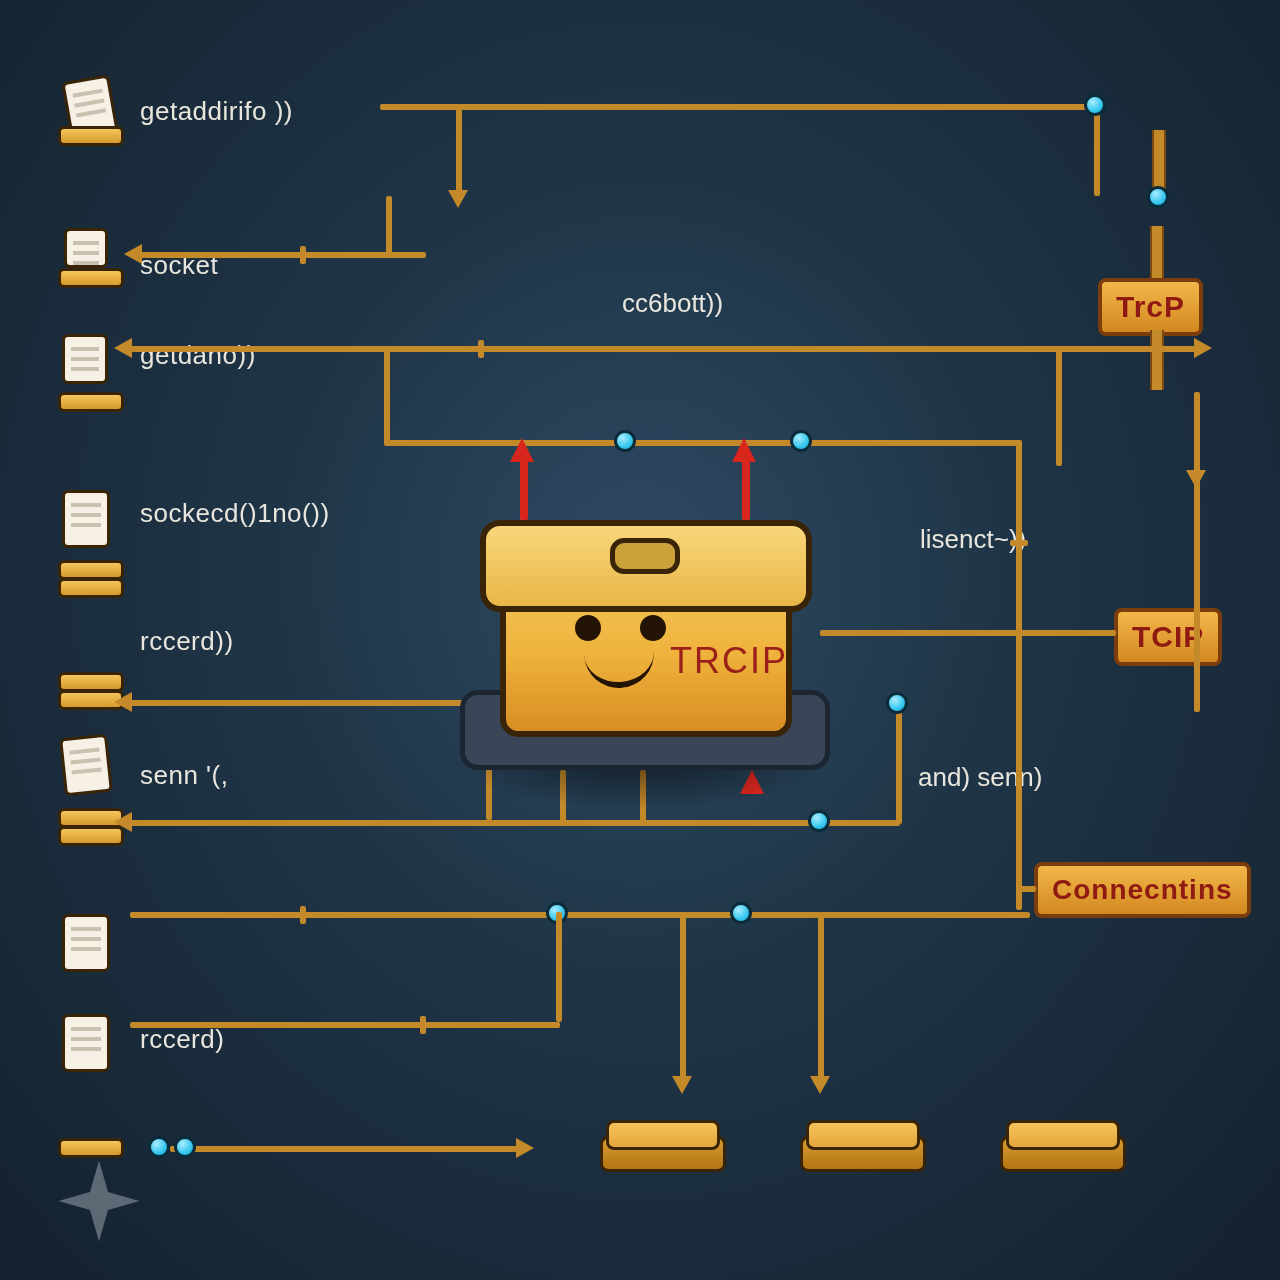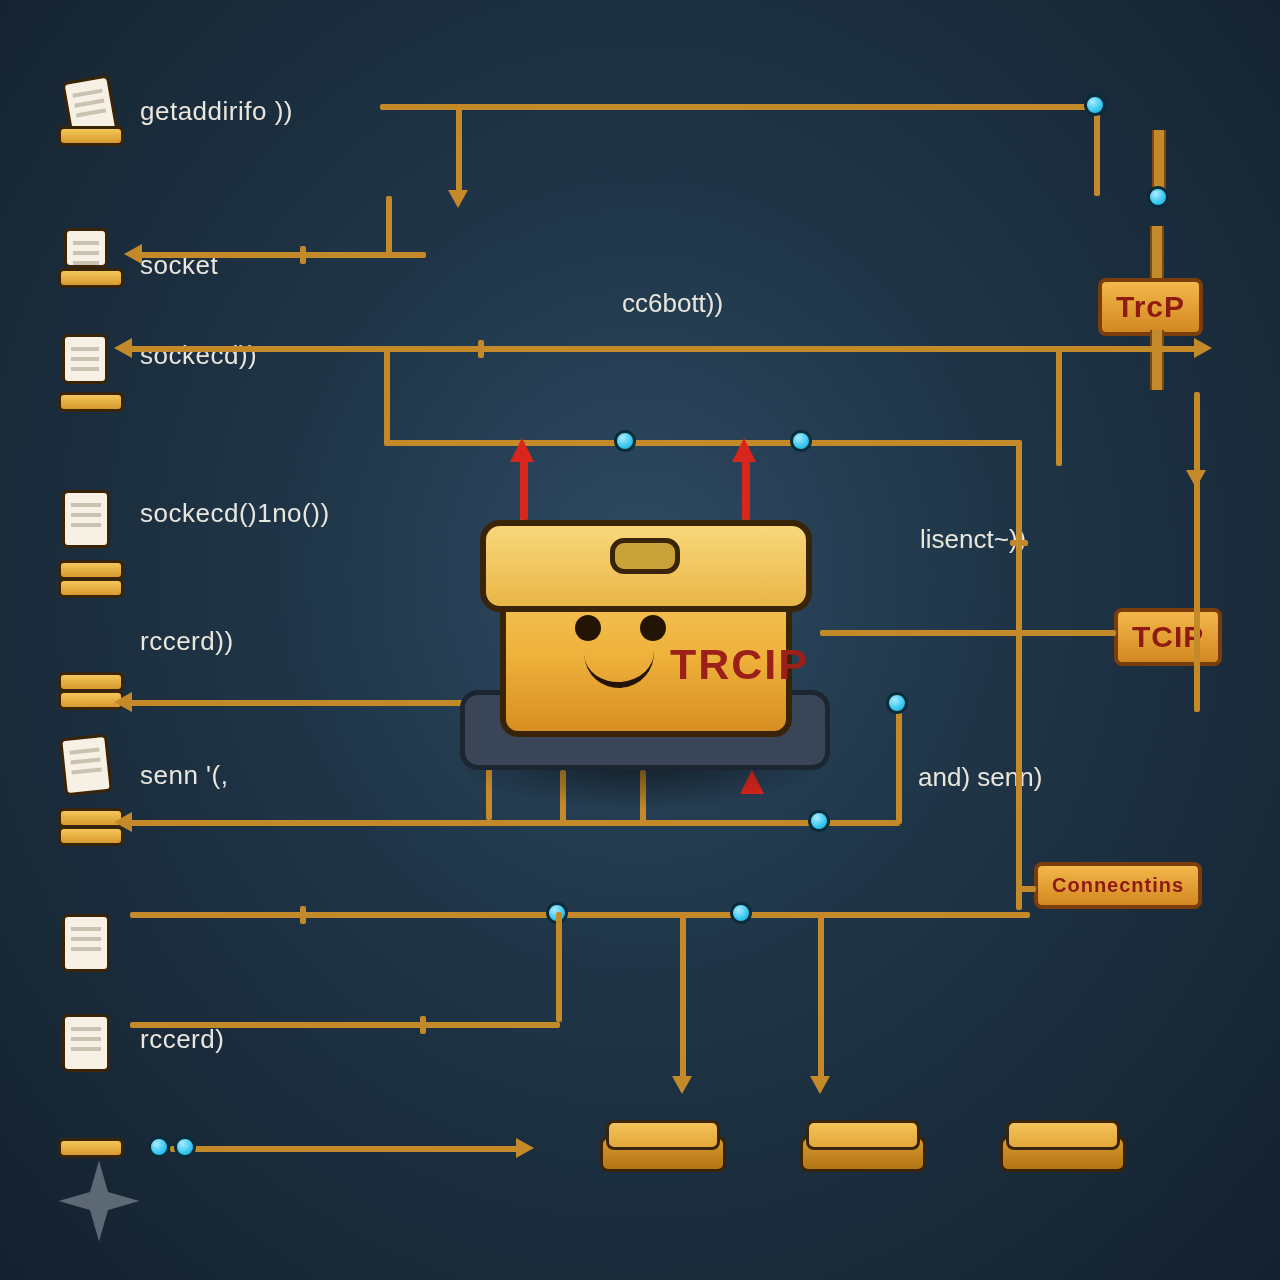--- a/index.html
+++ b/index.html
@@ -61,21 +61,21 @@
     background:linear-gradient(#f5c95f 0%,#efb23c 55%,#d88e22 100%);
     border:6px solid #3a2408;}
   .boxLid{position:absolute;left:0;top:0;width:320px;height:80px;border-radius:20px;
     background:linear-gradient(#f8d77a,#e9b647);border:6px solid #3a2408;}
   .lidSlot{position:absolute;left:130px;top:18px;width:60px;height:26px;border-radius:14px;
     background:#caa23a;border:5px solid #3a2408;}
   .eye{position:absolute;top:95px;width:26px;height:26px;border-radius:50%;background:#241405;}
   .eyeL{left:95px;} .eyeR{left:160px;}
   .smile{position:absolute;left:105px;top:128px;width:70px;height:34px;border:6px solid #241405;
     border-top:none;border-left:none;border-right:none;border-radius:0 0 60px 60px;transform:rotate(-4deg);}
-  .boxBrand{position:absolute;left:190px;top:120px;font-size:43px;font-weight:700;color:#9a2019;letter-spacing:2px;}
+  .boxBrand{position:absolute;left:190px;top:120px;font-size:36px;font-weight:400;color:#9a2019;letter-spacing:2px;}
 
   
   .spark{position:absolute;left:54px;bottom:34px;width:90px;height:90px;opacity:.35;}
   .spark svg{width:100%;height:100%;}
 
   .lblR{position:absolute;color:#e9e6de;font-size:26px;white-space:nowrap;}
 </style>
 </head>
 <body>
 <div class="stage">
@@ -88,21 +88,21 @@
 
 <div class="iconSlot" style="top:238px">
   <div class="slab" style="top:30px"></div>
   <div class="pageIcon" style="left:6px;top:-10px;width:38px;height:34px"></div>
 </div>
 <div class="iconLabel" style="top:250px">socket</div>
 
 <div class="iconSlot" style="top:330px">
   <div class="pageIcon" style="left:4px;top:4px;width:40px;height:44px"></div>
 </div>
-<div class="iconLabel" style="top:340px">sockecd))</div>
+<div class="iconLabel" style="top:340px">getdano))</div>
 <div class="iconSlot" style="top:392px;left:58px">
   <div class="slab" style="top:0"></div>
 </div>
 
 <div class="iconSlot" style="top:490px">
   <div class="pageIcon" style="left:4px;top:0"></div>
 </div>
 <div class="iconLabel" style="top:498px">sockecd()1no())</div>
 <div class="iconSlot" style="top:560px">
   <div class="slab" style="top:0"></div>
@@ -138,21 +138,21 @@
 </div>
 
 <div class="post" style="left:1152px;top:130px;height:60px"></div>
 <div class="node" style="left:1147px;top:186px"></div>
 
 <div class="sign" style="left:1098px;top:278px">TrcP</div>
 <div class="post" style="left:1150px;top:226px;height:52px"></div>
 <div class="post" style="left:1150px;top:330px;height:60px"></div>
 
 <div class="sign" style="left:1114px;top:608px">TCIP</div>
-<div class="sign" style="left:1034px;top:862px;font-size:20px">Connecntins</div>
+<div class="sign" style="left:1034px;top:862px;font-size:28px">Connecntins</div>
 
 <div class="lblR" style="left:622px;top:288px">cc6bott))</div>
 <div class="lblR" style="left:920px;top:524px">lisenct~))</div>
 <div class="lblR" style="left:918px;top:762px">and)  senn)</div>
 
 <div class="line lineH" style="left:380px;top:104px;width:720px"></div>
 <div class="line lineV" style="left:456px;top:104px;height:92px"></div>
 <div class="arrD" style="left:448px;top:190px"></div>
 <div class="line lineV" style="left:1094px;top:104px;height:92px"></div>
 <div class="node" style="left:1084px;top:94px"></div>

